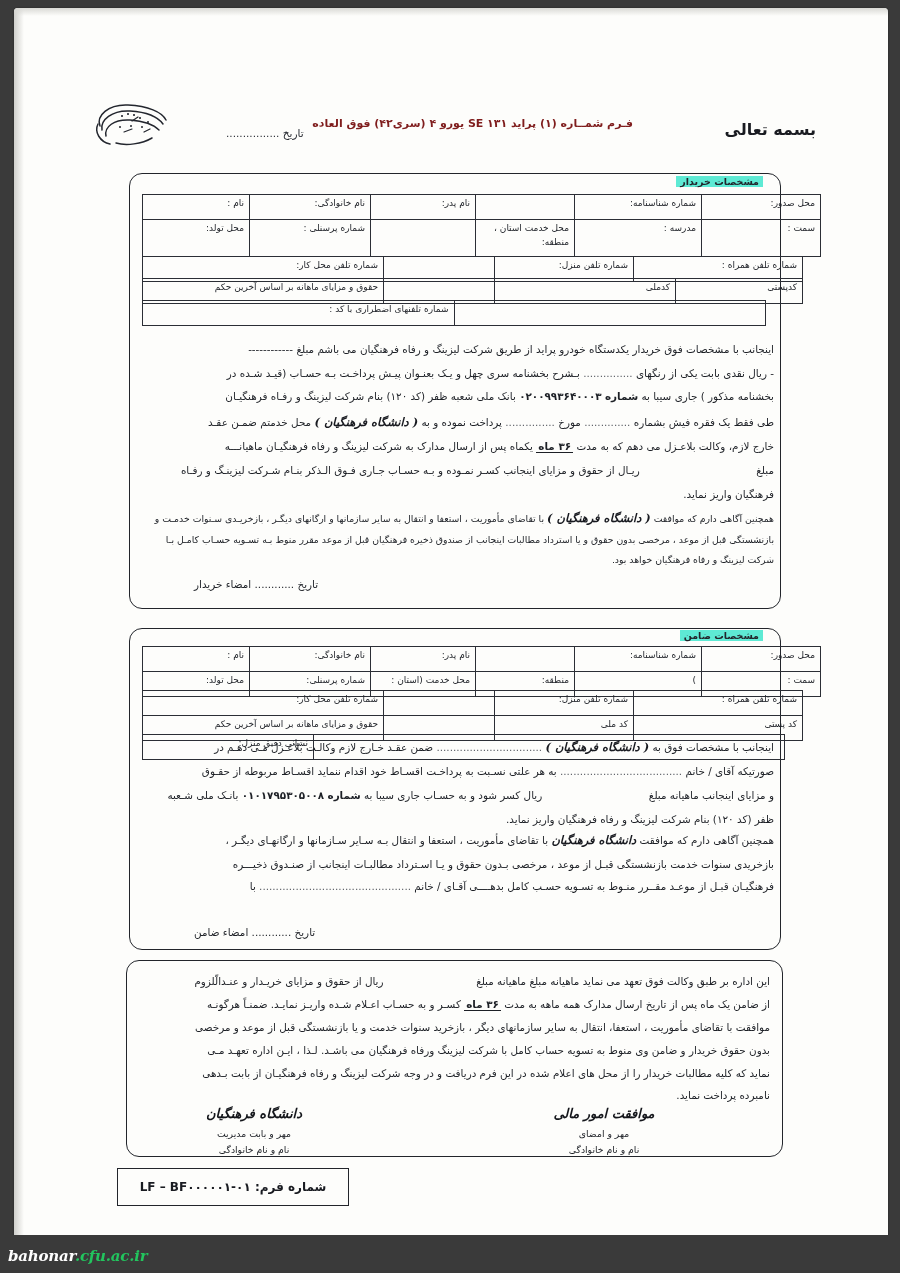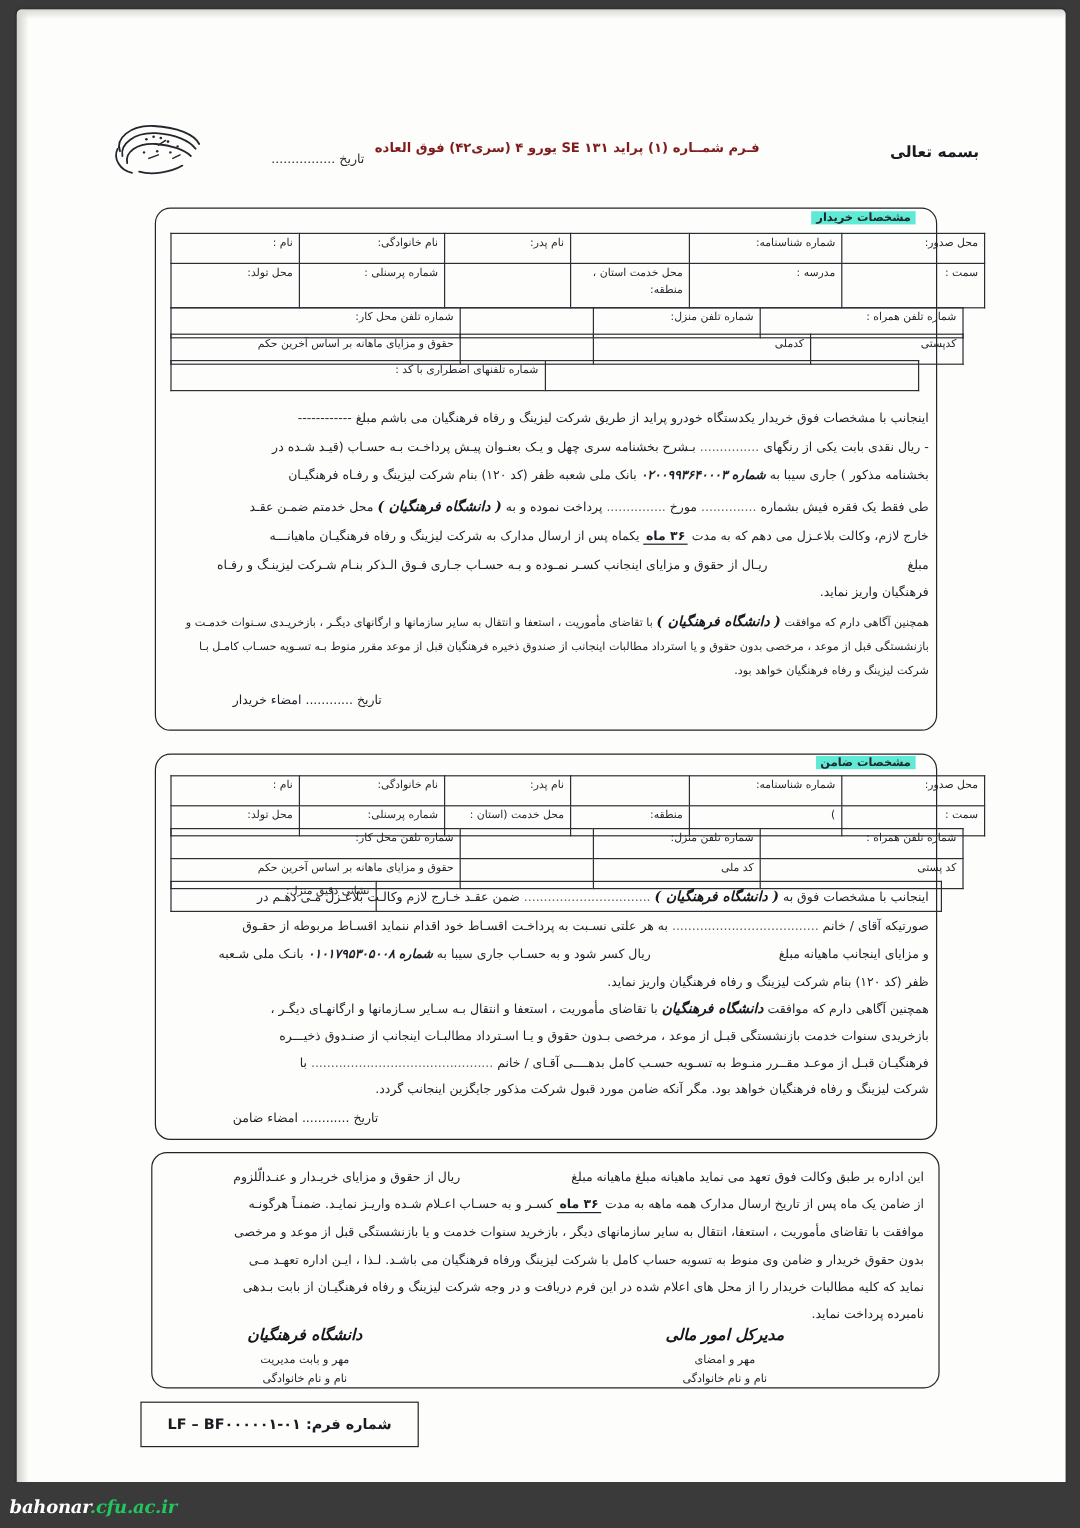--- a/index.html
+++ b/index.html
@@ -26,21 +26,21 @@
     background:linear-gradient(180deg,#d9d9d5 0%,rgba(253,253,251,0) 100%);}
 
   
   #doc-header{position:absolute;top:86px;left:0;width:874px;height:64px;}
   #seal-stamp{position:absolute;left:72px;top:2px;width:92px;height:54px;
     font-family:"DejaVu Serif",serif;color:#23262e;}
   #date-line{position:absolute;left:172px;top:33px;font-size:10.5px;color:#2a2d34;
     letter-spacing:.3px;white-space:nowrap;margin-left:40px;}
   #form-title{position:absolute;right:255px;top:23px;font-size:11px;font-weight:bold;
     color:#7f1d1d;white-space:nowrap;letter-spacing:-.1px;}
-  #besmeh{position:absolute;right:72px;top:26px;font-size:13px;font-weight:bold;
+  #besmeh{position:absolute;right:72px;top:26px;font-size:16px;font-weight:bold;
     color:#191b21;white-space:nowrap;}
 
   
   .sec-box{position:absolute;border:1.6px solid #22252b;border-radius:13px;
     background:transparent;}
 
   .sec-caption{position:absolute;font-size:9.5px;color:#22252b;font-weight:bold;
     background:#5eead4;padding:0 4px;white-space:nowrap;}
 
   
@@ -54,21 +54,21 @@
     line-height:1.35;
     white-space:nowrap;
     overflow:hidden;
   }
   td.lbl{font-size:9px;}
   td.sub{font-size:8.2px;}
 
   
   .para{position:absolute;font-size:10.4px;line-height:2.28;color:#1d2026;
     text-align:justify;text-justify:inter-word;}
-  .para b{font-weight:bold;font-style:italic;}
+  .para b{font-weight:bold;}
   .dots{letter-spacing:1px;color:#5a5d64;}
   .hand{font-family:"DejaVu Serif",serif;font-style:italic;font-weight:bold;
     color:#181a20;font-size:11.5px;}
   .ul{border-bottom:1.4px solid #1d2026;padding:0 2px;font-weight:bold;}
 
   .sigline{position:absolute;font-size:10.4px;color:#1d2026;white-space:nowrap;}
 
   
   #admin-box{}
   .sig-block{position:absolute;text-align:center;font-size:9.3px;color:#1d2026;
@@ -316,21 +316,20 @@
       <span>همچنین آگاهی دارم که موافقت</span>
       <span class="hand">دانشگاه فرهنگیان</span>
       <span>با تقاضای مأموریت ، استعفا و انتقال بـه سـایر سـازمانها و ارگانهـای دیگـر ،</span>
     </div>
     <div>بازخریدی سنوات خدمت بازنشستگی قبـل از موعد ، مرخصی بـدون حقوق و یـا اسـترداد مطالبـات اینجانب از صنـدوق ذخیـــره</div>
     <div>
       <span>فرهنگیـان قبـل از موعـد مقــرر منـوط به تسـویه حسـب کامل بدهــــی آقـای / خانم</span>
       <span class="dots">..............................................</span>
       <span>با</span>
     </div>
-    <div>شرکت لیزینگ و رفاه فرهنگیان خواهد بود. مگر آنکه ضامن مورد قبول شرکت مذکور جایگزین اینجانب گردد.</div>
   </div>
 
   <div class="sigline" style="left:180px;top:918px;">تاریخ ............  امضاء ضامن</div>
 
   <div class="sec-box" id="admin-box" style="left:112px;top:952px;width:655px;height:195px;"></div>
 
   <div class="para" style="left:128px;top:962px;width:628px;line-height:2.2;">
     <div>
       <span>این اداره بر طبق وکالت فوق تعهد می نماید ماهیانه مبلغ   ماهیانه مبلغ</span>
       <span style="display:inline-block;width:86px"></span>
@@ -347,21 +346,21 @@
     <div>نامبرده پرداخت نماید.</div>
   </div>
 
   <div class="sig-block" style="left:145px;top:1095px;width:190px;">
     <span class="sig-hand">دانشگاه فرهنگیان</span>
     <div>مهر و بابت مدیریت</div>
     <div>نام و نام خانوادگی</div>
   </div>
 
   <div class="sig-block" style="left:490px;top:1095px;width:200px;">
-    <span class="sig-hand">مدیرکل امور مالی</span>
+    <span class="sig-hand">موافقت امور مالی</span>
     <div>مهر و امضای</div>
     <div>نام و نام خانوادگی</div>
   </div>
 
   <div id="formnum-box">
     <div id="formnum-text">شماره فرم:  LF – BF۰۰۰۰۰۱-۰۱</div>
   </div>
 
  </div>
 </div>

